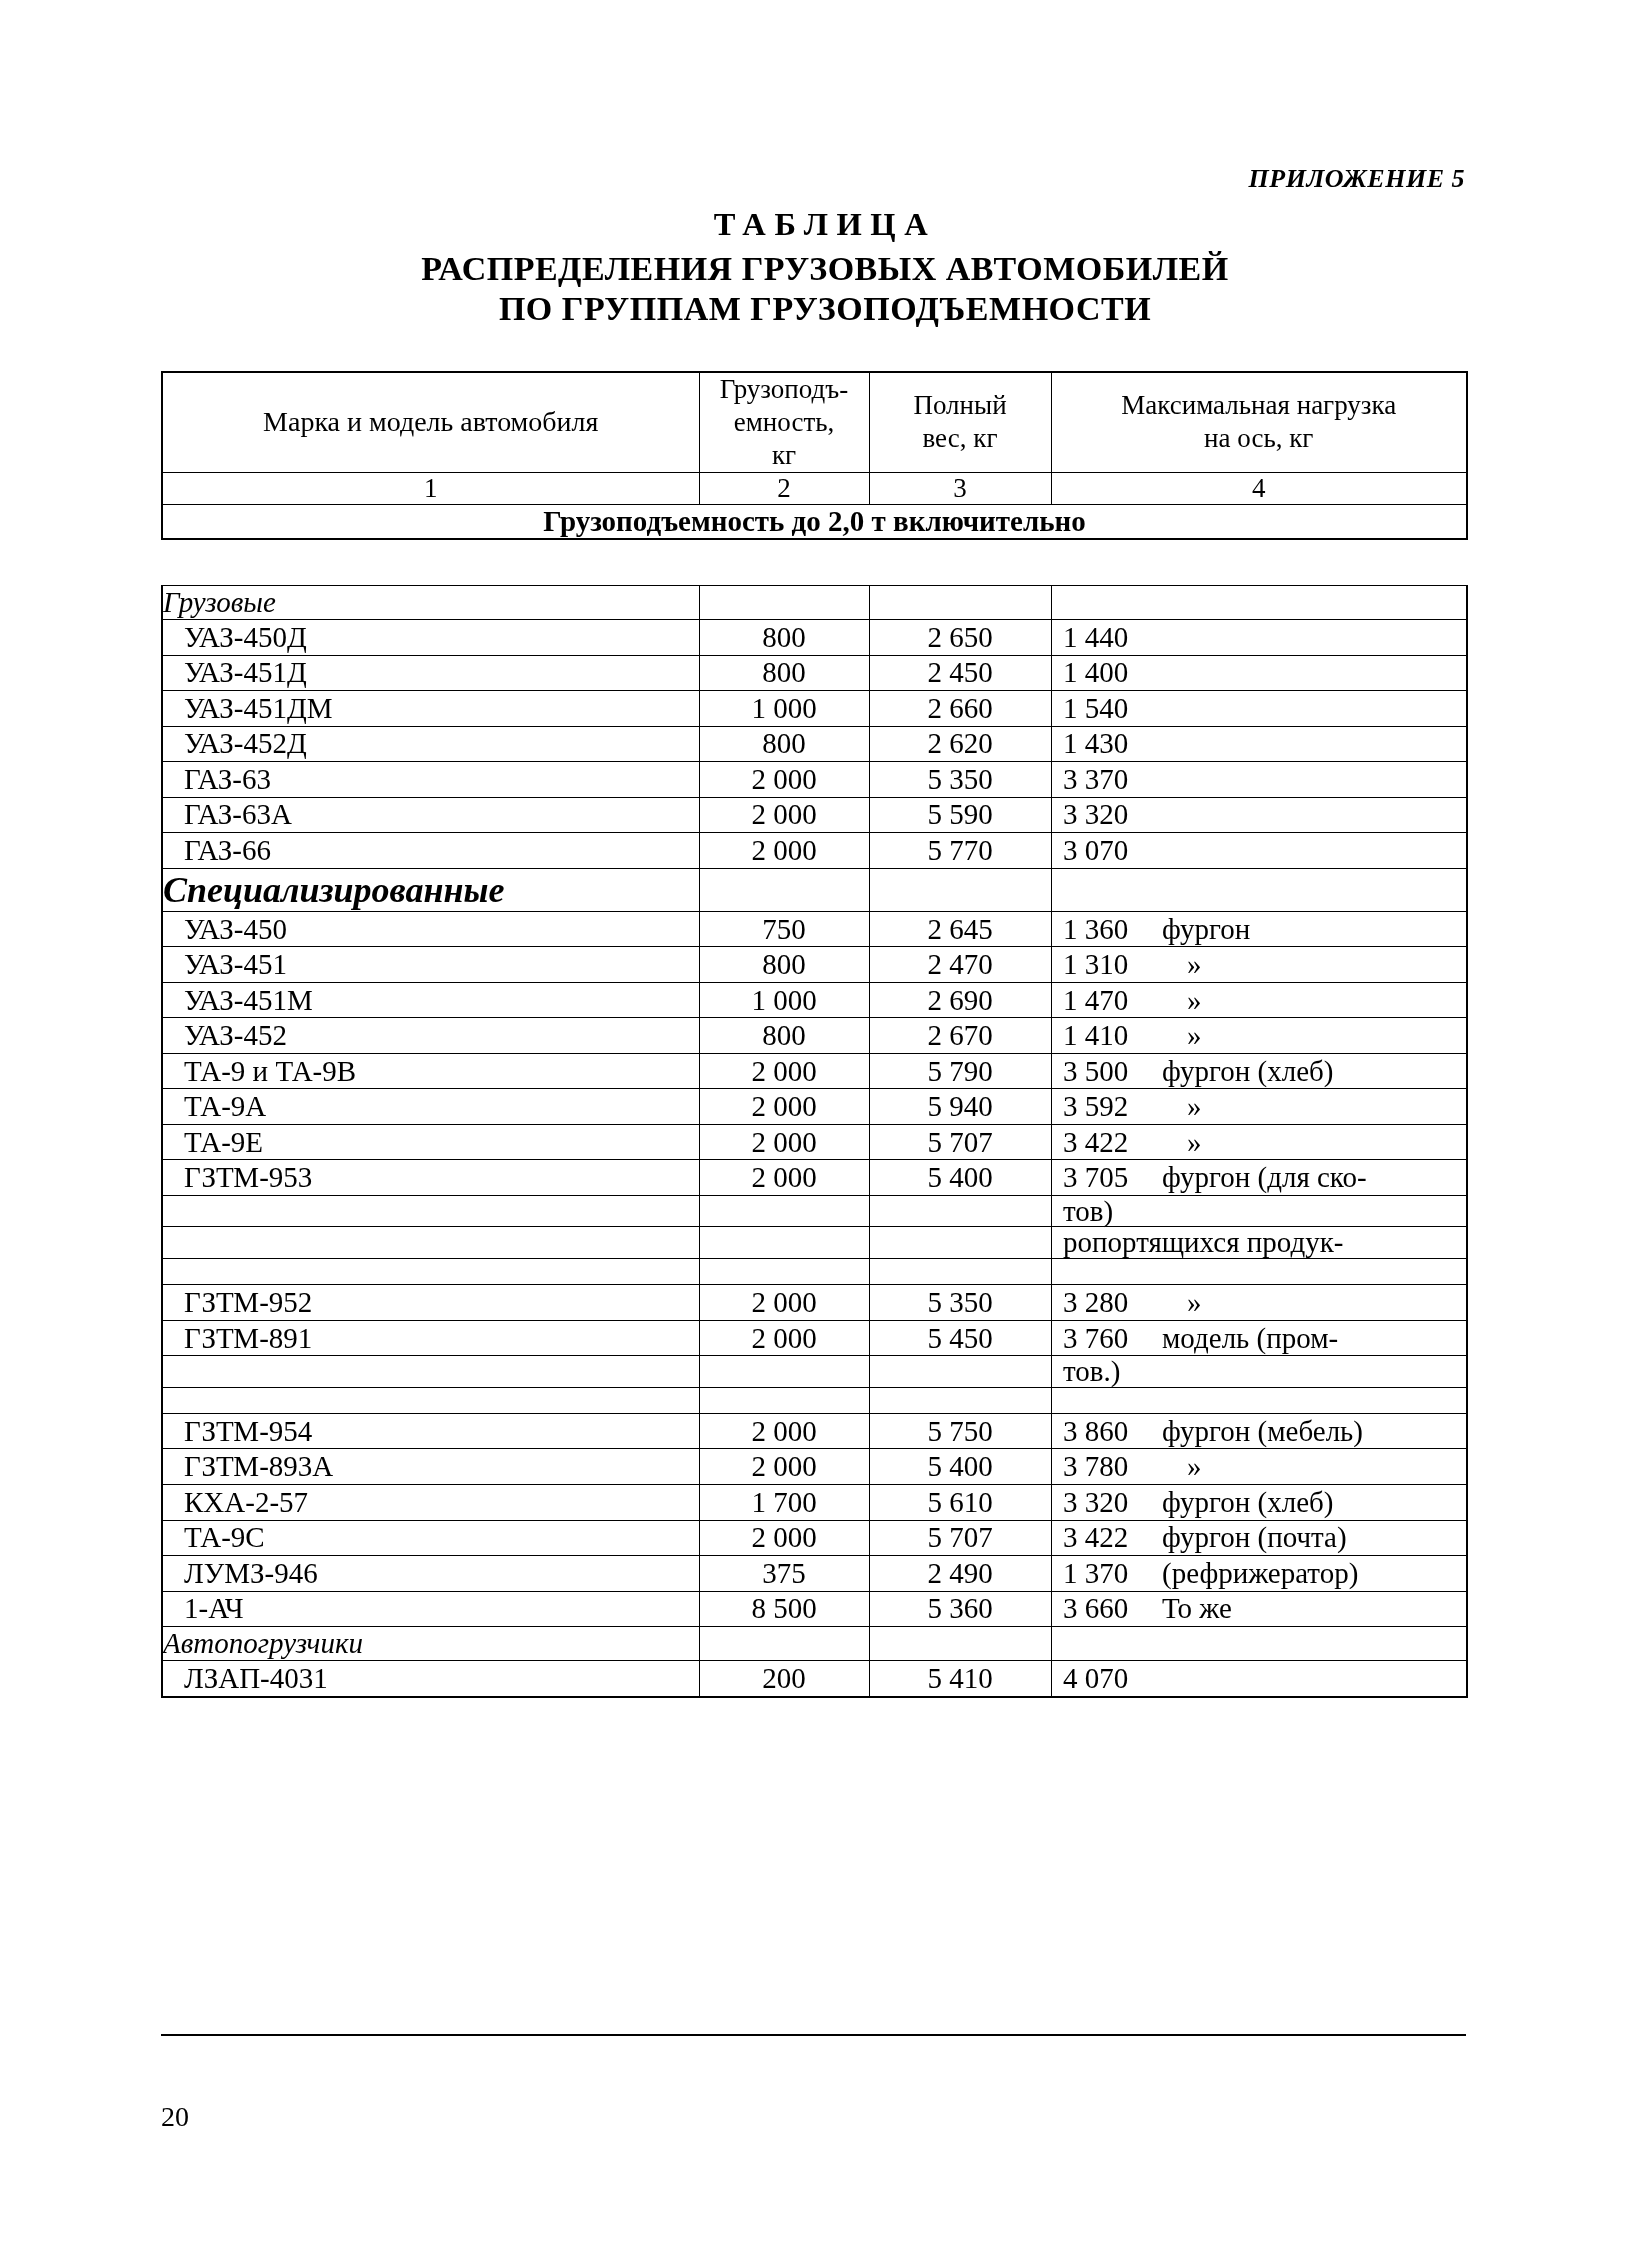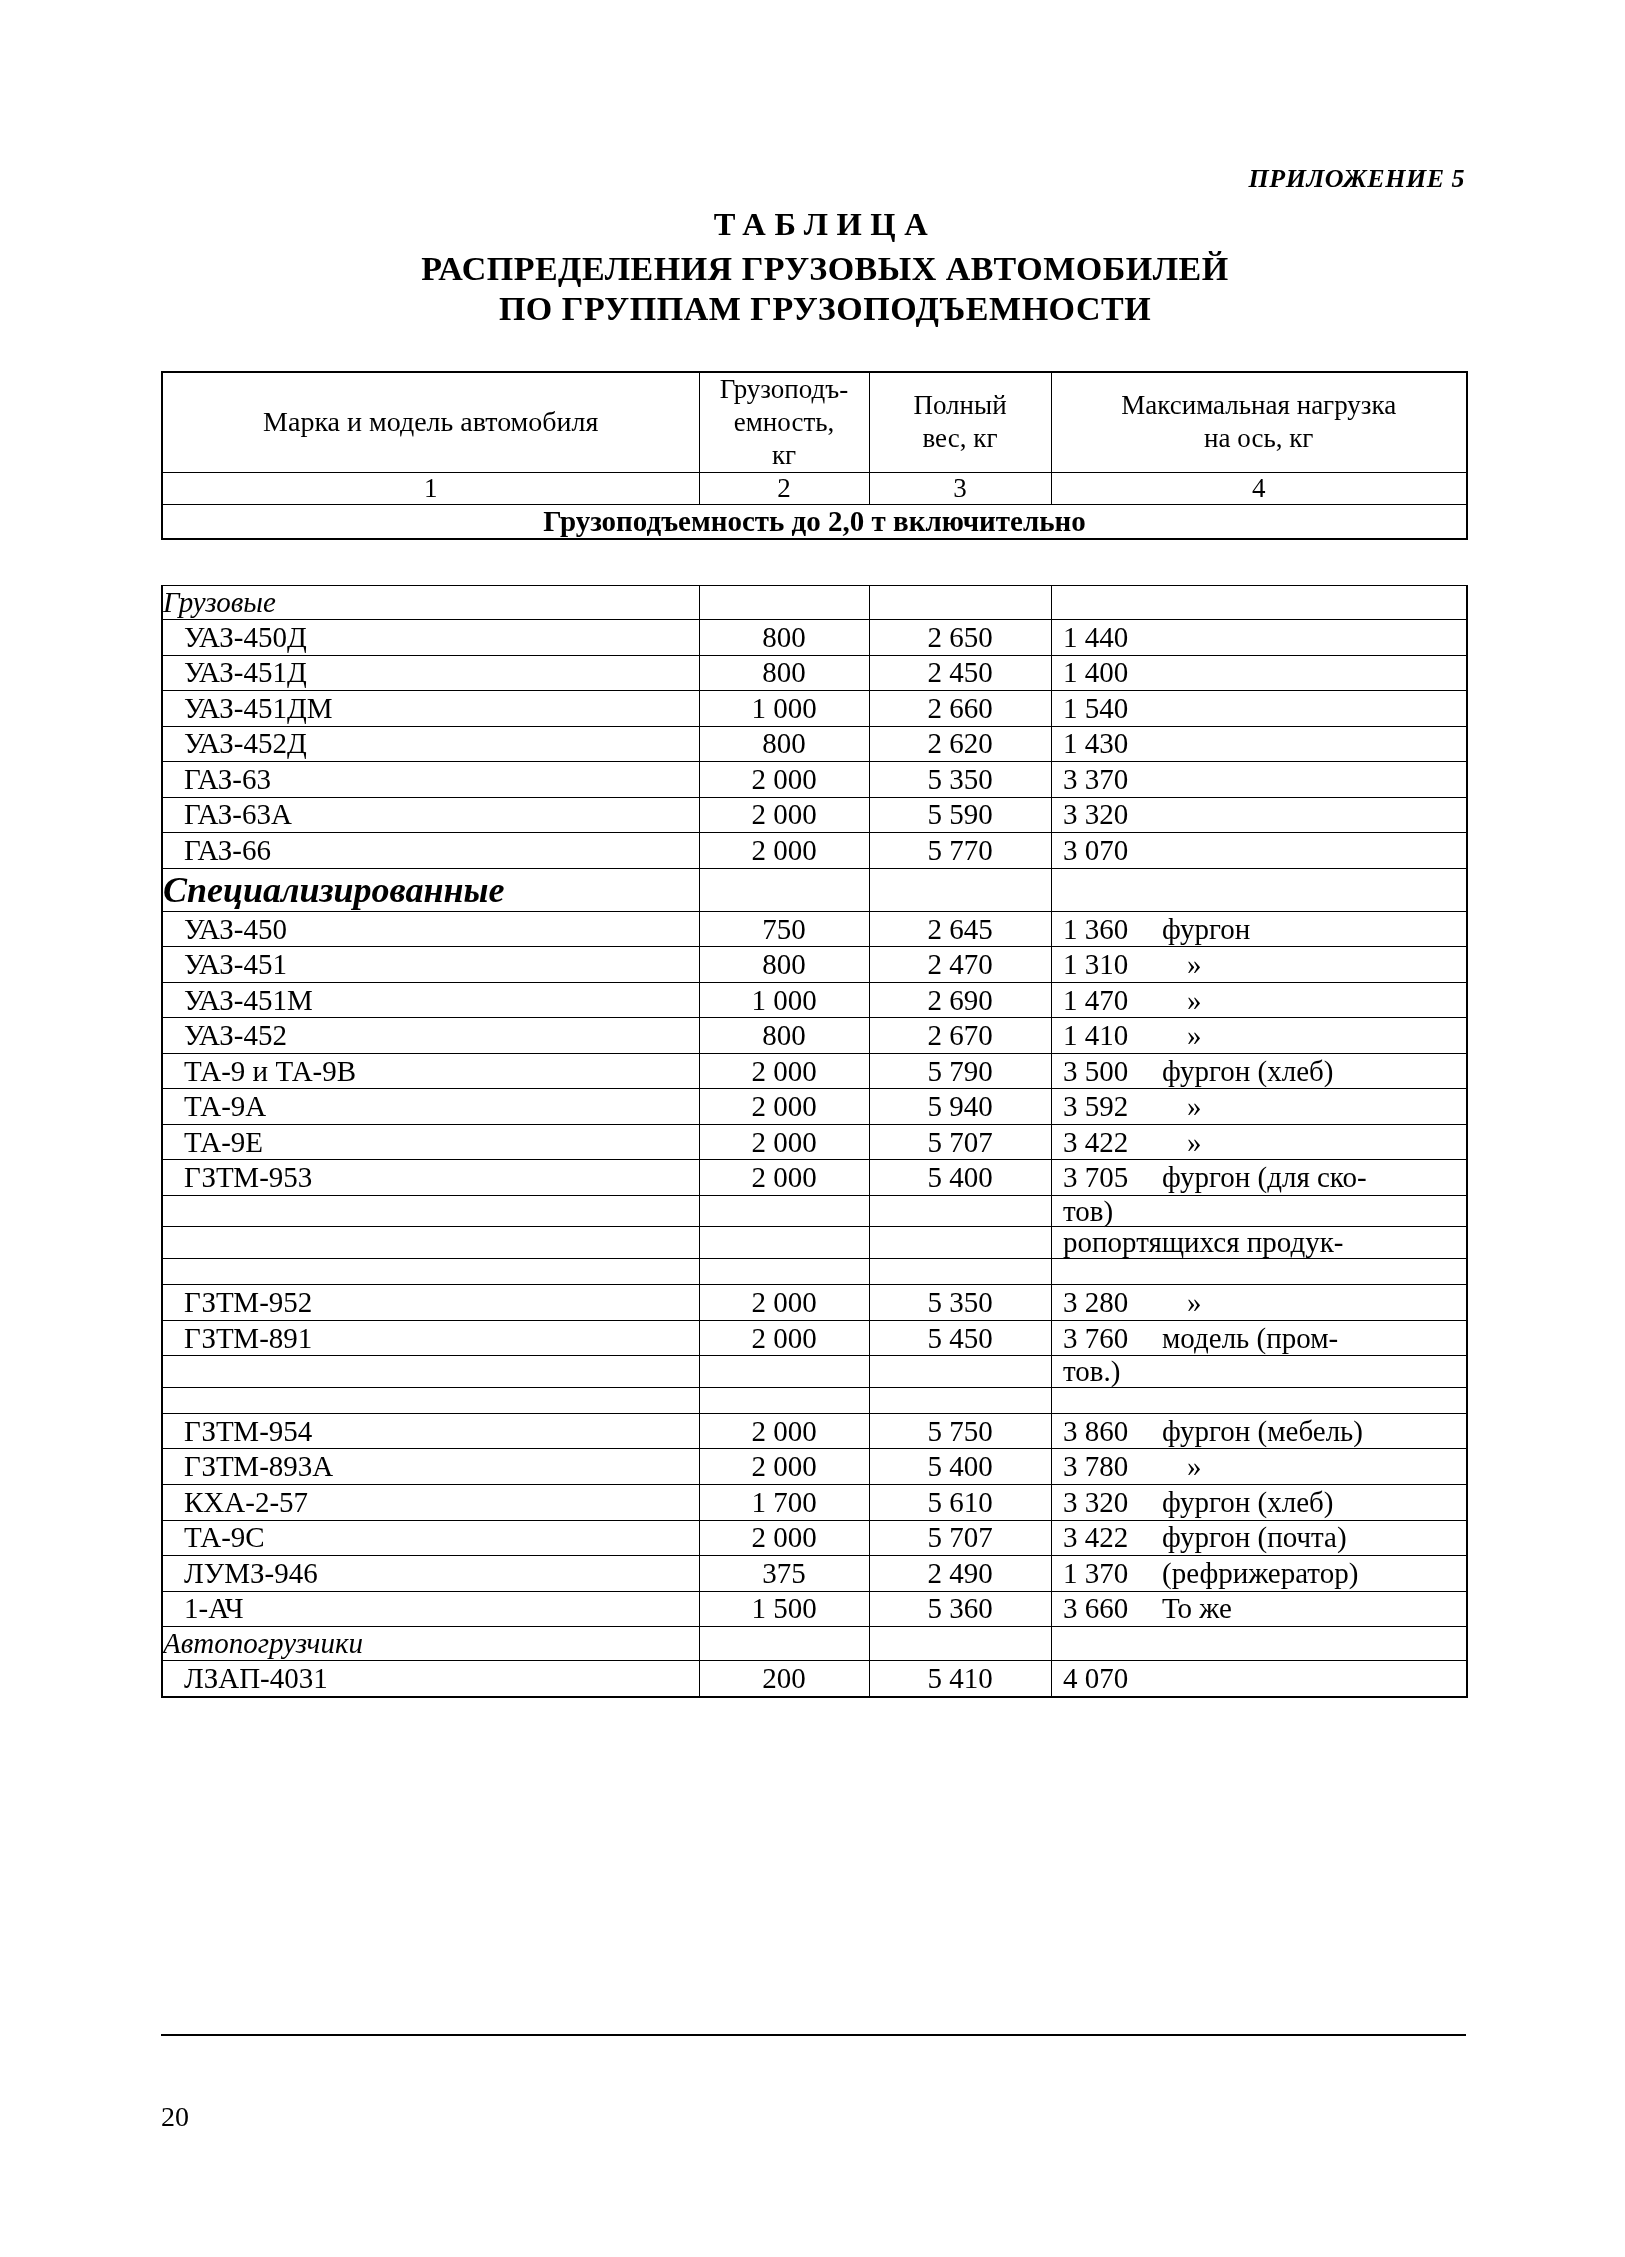--- a/index.html
+++ b/index.html
@@ -386,21 +386,21 @@
         <td class="c-axle"><span class="num">3 422</span><span>фургон (почта)</span></td>
       </tr>
       <tr class="data">
         <td class="c-name">ЛУМЗ-946</td>
         <td class="c-num">375</td>
         <td class="c-num">2 490</td>
         <td class="c-axle"><span class="num">1 370</span><span>(рефрижератор)</span></td>
       </tr>
       <tr class="data">
         <td class="c-name">1-АЧ</td>
-        <td class="c-num">1 500</td>
+        <td class="c-num">8 500</td>
         <td class="c-num">5 360</td>
         <td class="c-axle"><span class="num">3 660</span><span>То же</span></td>
       </tr>
 
       <tr class="subhead">
         <td>Автопогрузчики</td>
         <td></td>
           <td></td>
           <td></td>
       </tr>

